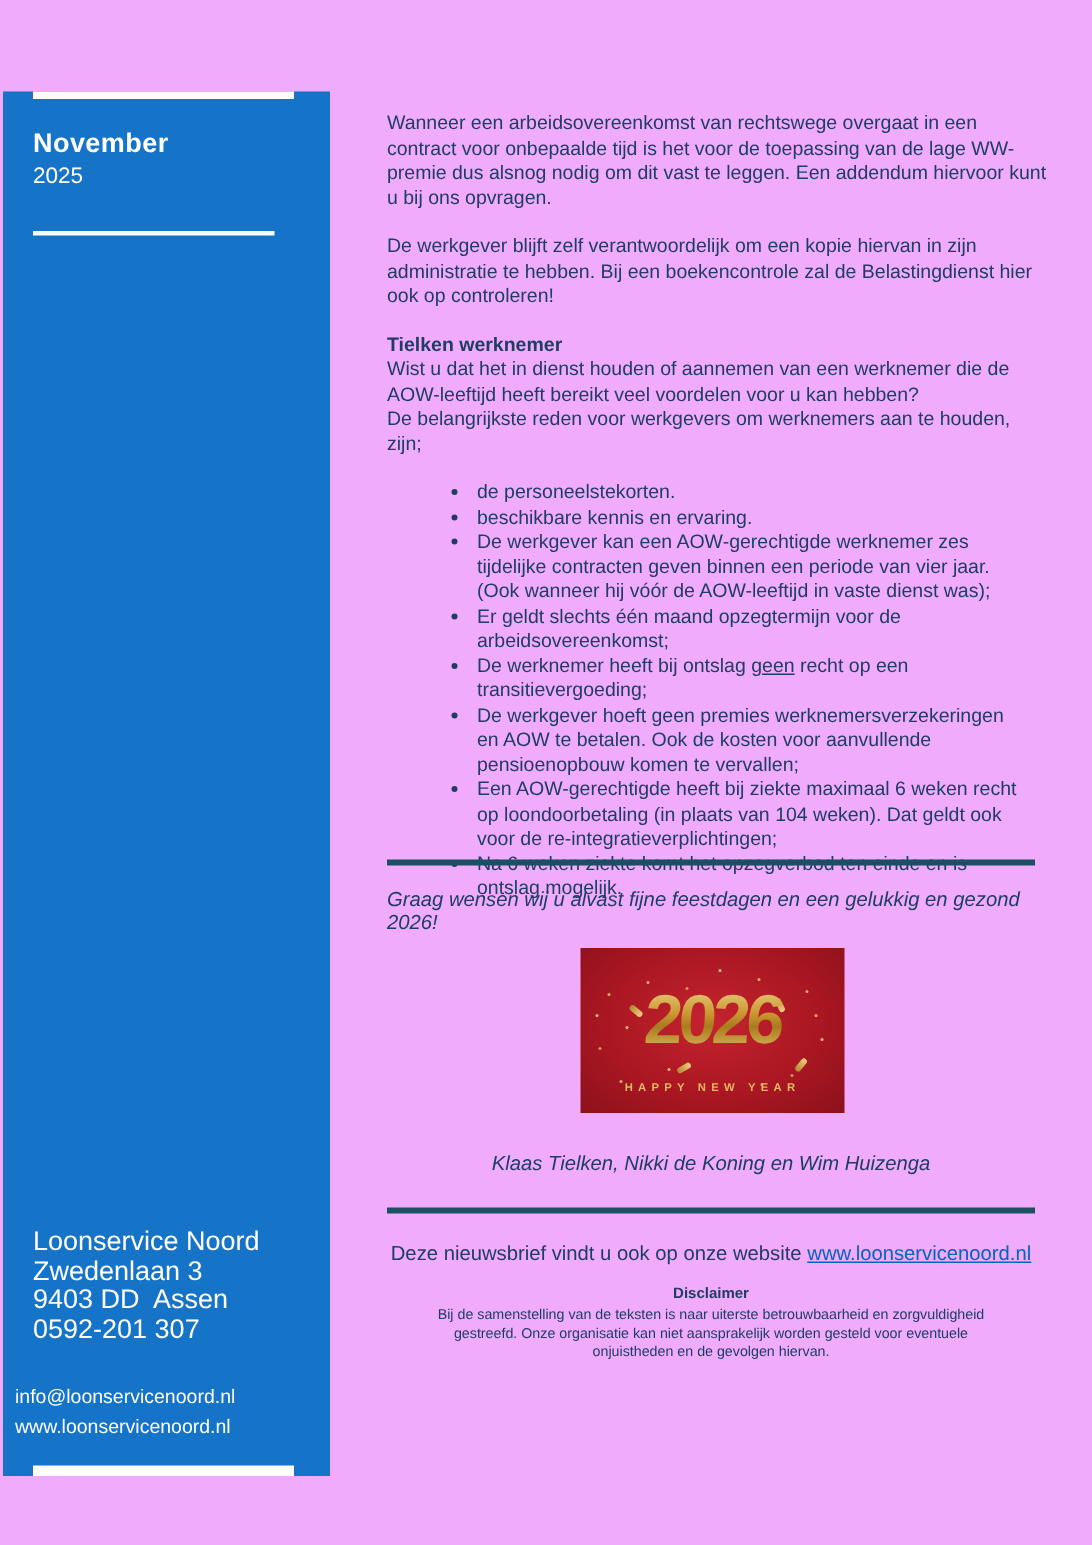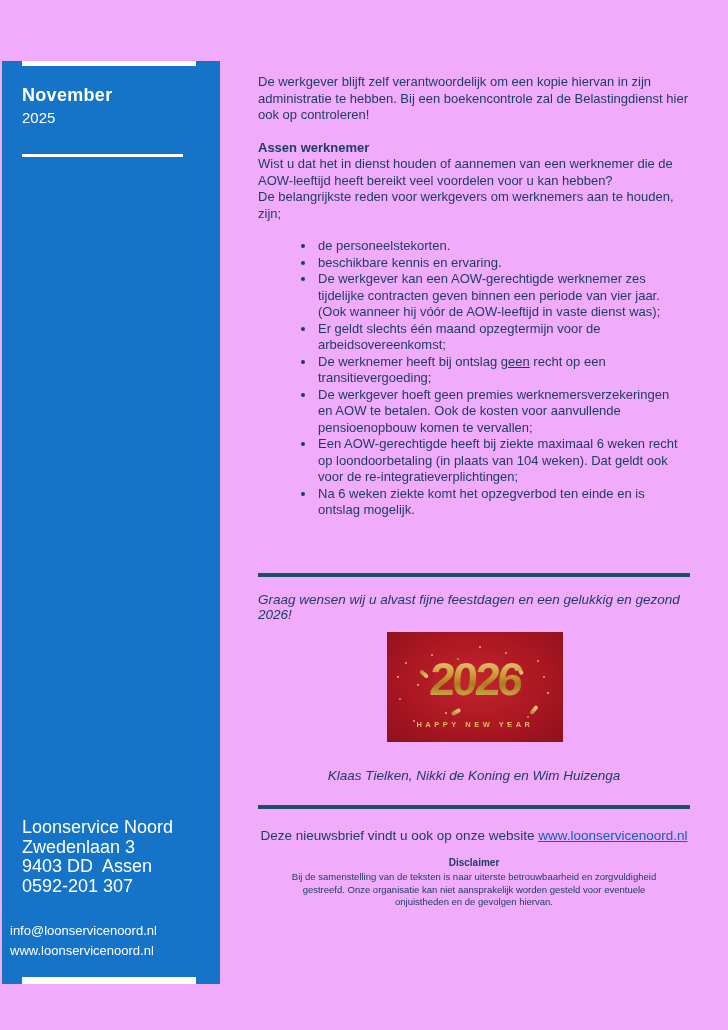--- a/index.html
+++ b/index.html
@@ -72,23 +72,24 @@
     <div class="notch bottom"></div>
     <div class="sidebar-month">November</div>
     <div class="sidebar-year">2025</div>
     <div class="sidebar-rule"></div>
     <div class="contact"><div>Loonservice Noord</div><div>Zwedenlaan 3</div><div>9403 DD  Assen</div><div>0592-201 307</div></div>
     <div class="contact2"><div>info@loonservicenoord.nl</div><div>www.loonservicenoord.nl</div></div>
   </aside>
 
   <main class="content-text">
     <div>
+        <p>Wanneer een arbeidsovereenkomst van rechtswege overgaat in een contract voor onbepaalde tijd is het voor de toepassing van de lage WW-premie dus alsnog nodig om dit vast te leggen. Een addendum hiervoor kunt u bij ons opvragen.</p>
         <p>De werkgever blijft zelf verantwoordelijk om een kopie hiervan in zijn administratie te hebben. Bij een boekencontrole zal de Belastingdienst hier ook op controleren!</p>
       </div>
-    <div class="ow-heading">Assen werknemer</div>
+    <div class="ow-heading">Tielken werknemer</div>
     <div>
         <div>Wist u dat het in dienst houden of aannemen van een werknemer die de AOW-leeftijd heeft bereikt veel voordelen voor u kan hebben?</div>
         <div>De belangrijkste reden voor werkgevers om werknemers aan te houden, zijn;</div>
       </div>
     <ul class="bullets">
         <li>de personeelstekorten.</li>
         <li>beschikbare kennis en ervaring.</li>
         <li>De werkgever kan een AOW-gerechtigde werknemer zes tijdelijke contracten geven binnen een periode van vier jaar. (Ook wanneer hij vóór de AOW-leeftijd in vaste dienst was);</li>
         <li>Er geldt slechts één maand opzegtermijn voor de arbeidsovereenkomst;</li>
         <li><span>De werknemer heeft bij ontslag </span><span class="u">geen</span><span> recht op een transitievergoeding;</span></li>

